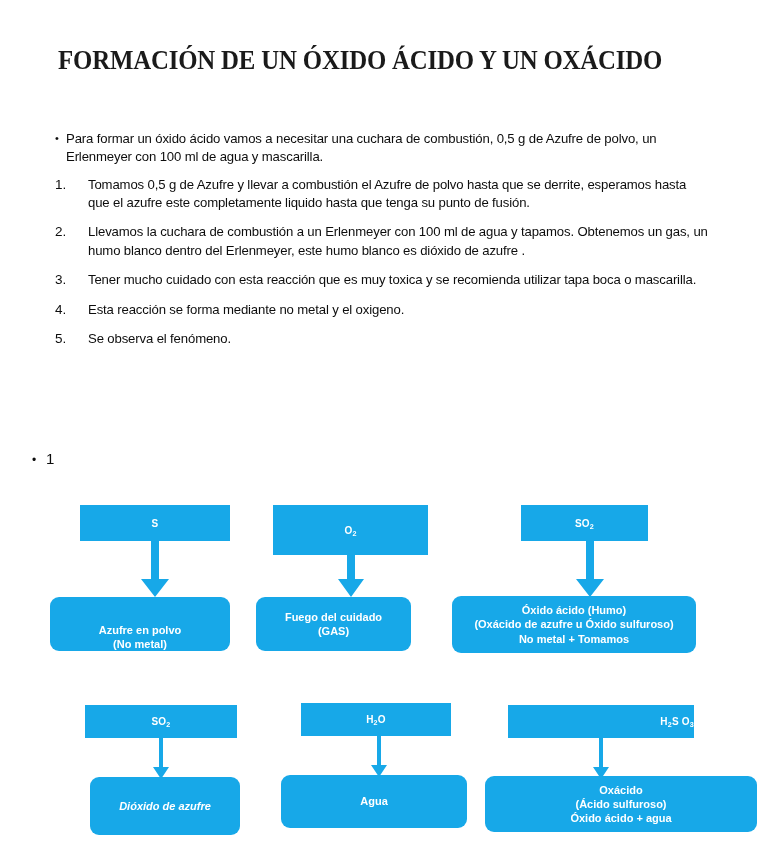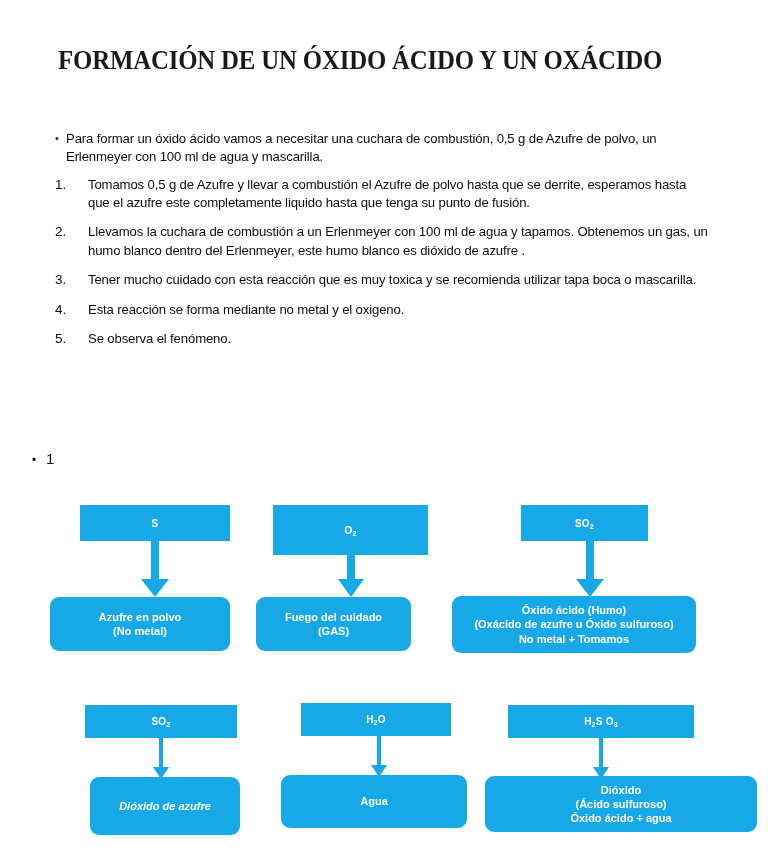--- a/index.html
+++ b/index.html
@@ -174,21 +174,21 @@
 <div id="diagram">
 
   <div class="node top" style="left:80px; top:505px; width:150px; height:36px;">
     <span class="ln">S</span>
   </div>
   <div class="arrow" style="left:136px; top:541px;">
     <svg width="38" height="57" viewBox="0 0 38 57">
       <path d="M15 0 H23 V38 H33 L19 56 L5 38 H15 Z" fill="#17A8E8"></path>
     </svg>
   </div>
-  <div class="node bottom" style="left:50px; top:597px; width:180px; height:54px;">
+  <div class="node bottom" style="left:50px; top:597px; width:180px; height:54px;justify-content:flex-end;">
     <span class="ln">Azufre en polvo</span>
     <span class="ln">(No metal)</span>
   </div>
 
   <div class="node top" style="left:273px; top:505px; width:155px; height:50px;">
     <span class="ln">O<sub>2</sub></span>
   </div>
   <div class="arrow" style="left:333px; top:541px;">
     <svg width="36" height="57" viewBox="0 0 36 57">
       <path d="M14 0 H22 V38 H31 L18 56 L5 38 H14 Z" fill="#17A8E8"></path>
@@ -230,27 +230,27 @@
   </div>
   <div class="arrow" style="left:366px; top:736px;">
     <svg width="26" height="42" viewBox="0 0 26 42">
       <path d="M11 0 H15 V29 H21 L13 41 L5 29 H11 Z" fill="#17A8E8"></path>
     </svg>
   </div>
   <div class="node bottom" style="left:281px; top:775px; width:186px; height:53px;">
     <span class="ln">Agua</span>
   </div>
 
-  <div class="node top" style="left:508px; top:705px; width:186px; height:33px;">
+  <div class="node top" style="left:508px; top:705px; width:186px; height:33px;align-items:flex-end;">
     <span class="ln">H<sub>2</sub>S O<sub>3</sub></span>
   </div>
   <div class="arrow" style="left:588px; top:738px;">
     <svg width="26" height="42" viewBox="0 0 26 42">
       <path d="M11 0 H15 V29 H21 L13 41 L5 29 H11 Z" fill="#17A8E8"></path>
     </svg>
   </div>
   <div class="node bottom" style="left:485px; top:776px; width:272px; height:56px;">
-    <span class="ln">Dióxido</span>
+    <span class="ln">Oxácido</span>
     <span class="ln">(Ácido sulfuroso)</span>
     <span class="ln">Óxido ácido + agua</span>
   </div>
 
 </div>
 
 </body></html>

